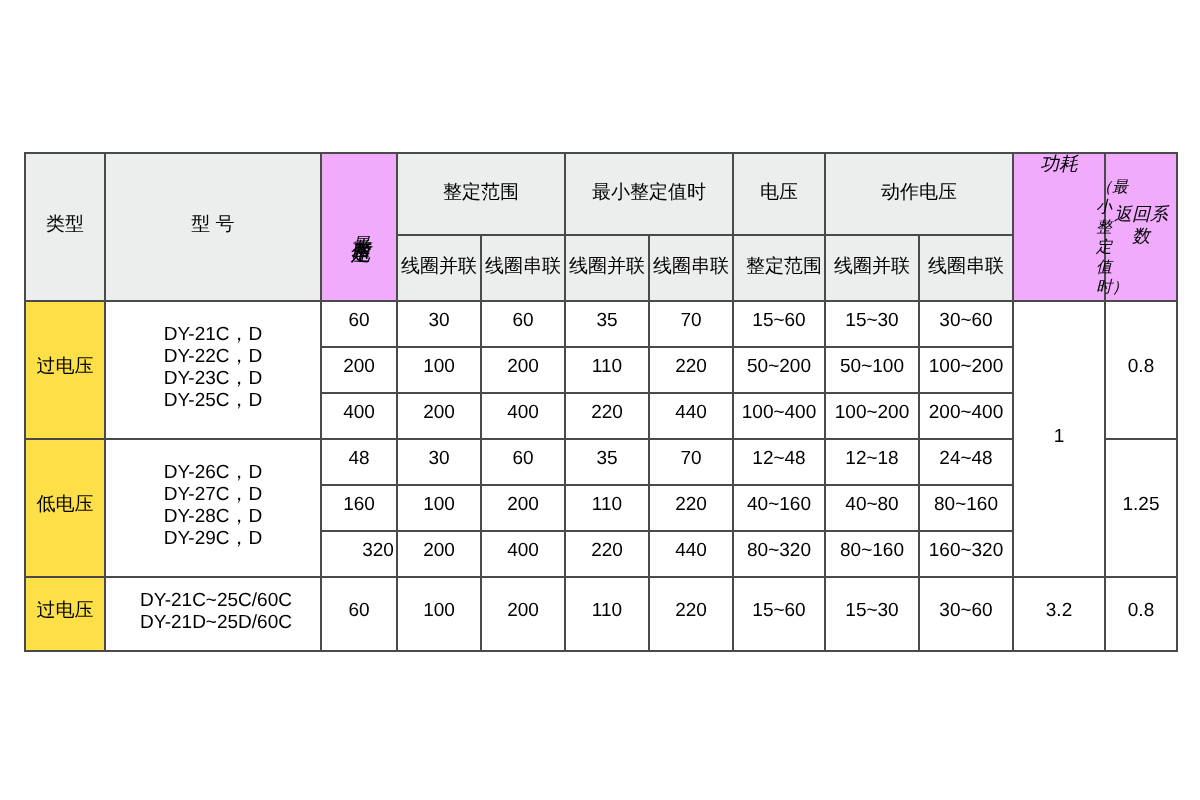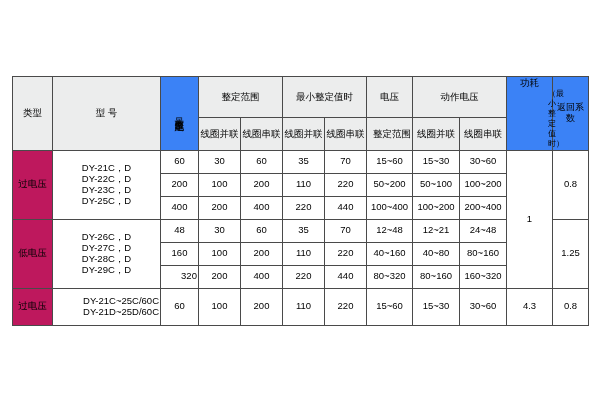--- a/index.html
+++ b/index.html
@@ -37,26 +37,27 @@
     font-size: 9.5px;
     line-height: 1.15;
     padding: 1px 1px;
     color: #000;
   }
   .hdr {
     background: #eceded;
     font-size: 9.5px;
   }
   .hdr-tall {
-    background: #3b82f6;
+    background: #f0abfc;
     font-size: 9.5px;
     line-height: 1.3;
+    font-style: italic;
   }
   .type-cell {
-    background: #be185d;
+    background: #fde047;
     font-size: 10px;
   }
   .model-cell {
     text-align: left;
     padding-left: 10px;
     font-size: 9.5px;
     line-height: 1.35;
     white-space: nowrap;
   }
   .num {
@@ -179,21 +180,21 @@
           <div>DY-27C，D</div>
           <div>DY-28C，D</div>
           <div>DY-29C，D</div>
         </td>
         <td class="num" style="height:20px;">48</td>
         <td class="num">30</td>
         <td class="num">60</td>
         <td class="num">35</td>
         <td class="num">70</td>
         <td class="rng">12~48</td>
-        <td class="rng">12~21</td>
+        <td class="rng">12~18</td>
         <td class="rng">24~48</td>
         <td class="num" rowspan="3">1.25</td>
       </tr>
       <tr>
         <td class="num" style="height:20px;">160</td>
         <td class="num">100</td>
         <td class="num">200</td>
         <td class="num">110</td>
         <td class="num">220</td>
         <td class="rng">40~160</td>
@@ -206,32 +207,32 @@
         <td class="num">400</td>
         <td class="num">220</td>
         <td class="num">440</td>
         <td class="rng">80~320</td>
         <td class="rng">80~160</td>
         <td class="rng">160~320</td>
       </tr>
 
       <tr>
         <td class="type-cell">过电压</td>
-        <td class="model-cell" style="padding-left:4px;text-align:right;">
+        <td class="model-cell" style="padding-left:4px;">
           <div>DY-21C~25C/60C</div>
           <div>DY-21D~25D/60C</div>
         </td>
         <td class="num" style="height:34px;">60</td>
         <td class="num">100</td>
         <td class="num">200</td>
         <td class="num">110</td>
         <td class="num">220</td>
         <td class="rng">15~60</td>
         <td class="rng">15~30</td>
         <td class="rng">30~60</td>
-        <td class="big">4.3</td>
+        <td class="big">3.2</td>
         <td class="num">0.8</td>
       </tr>
 
     </tbody>
   </table>
 
 </div>
 
 </body></html>

